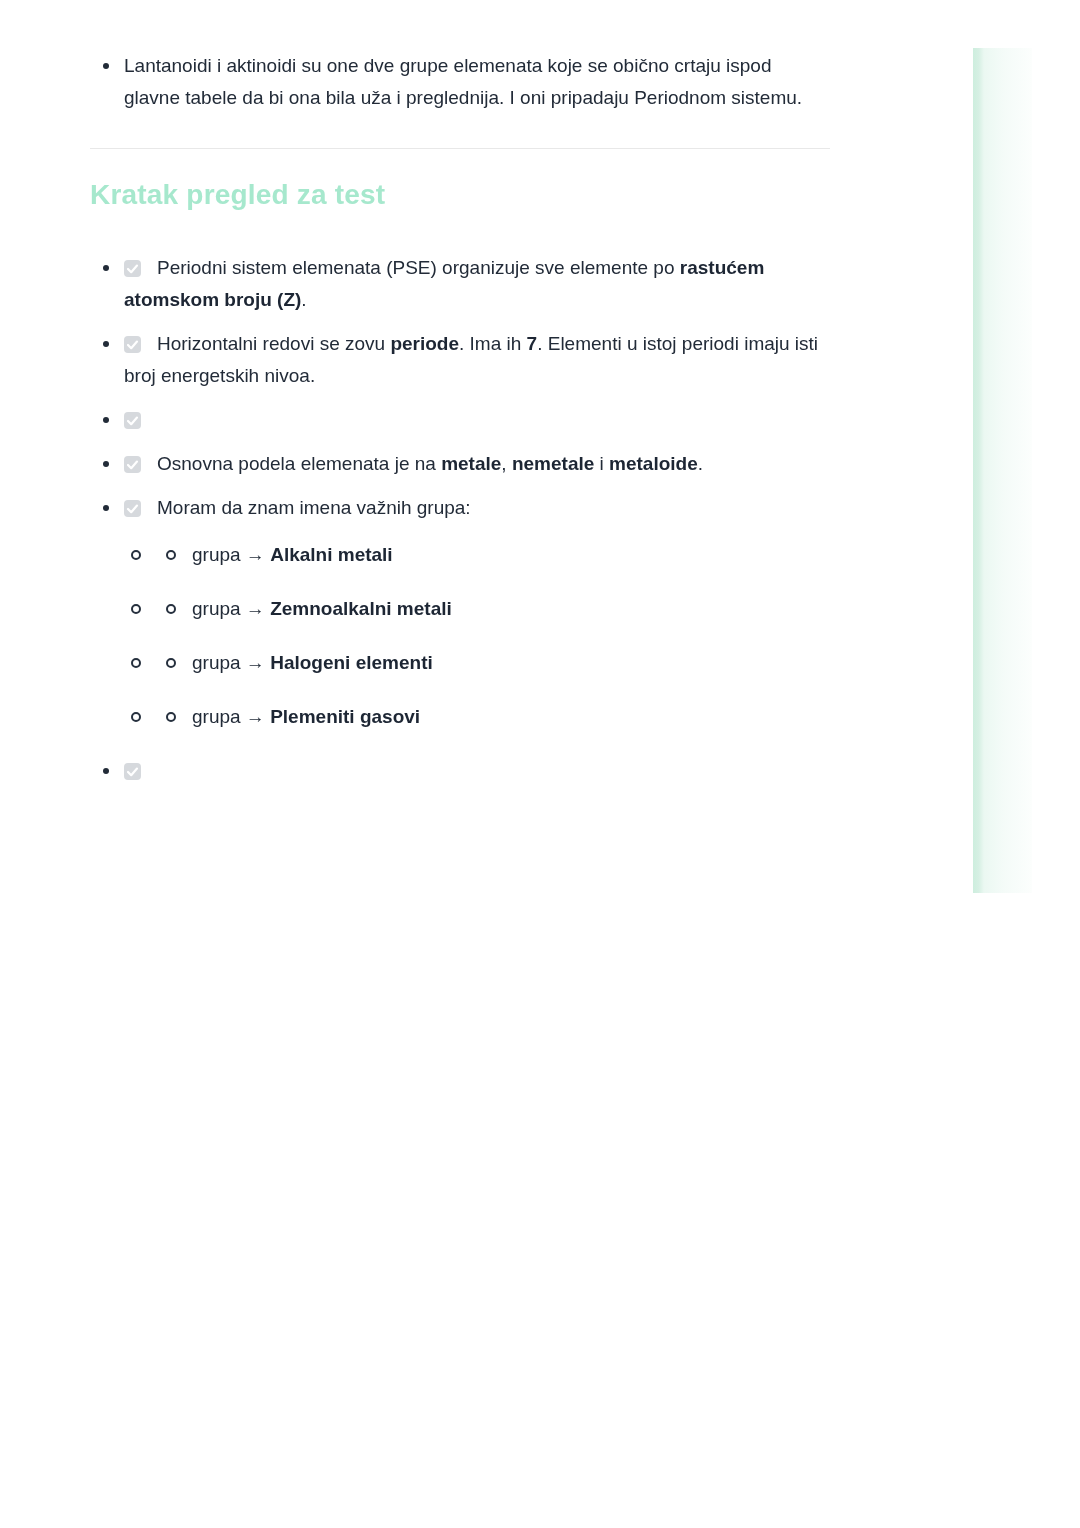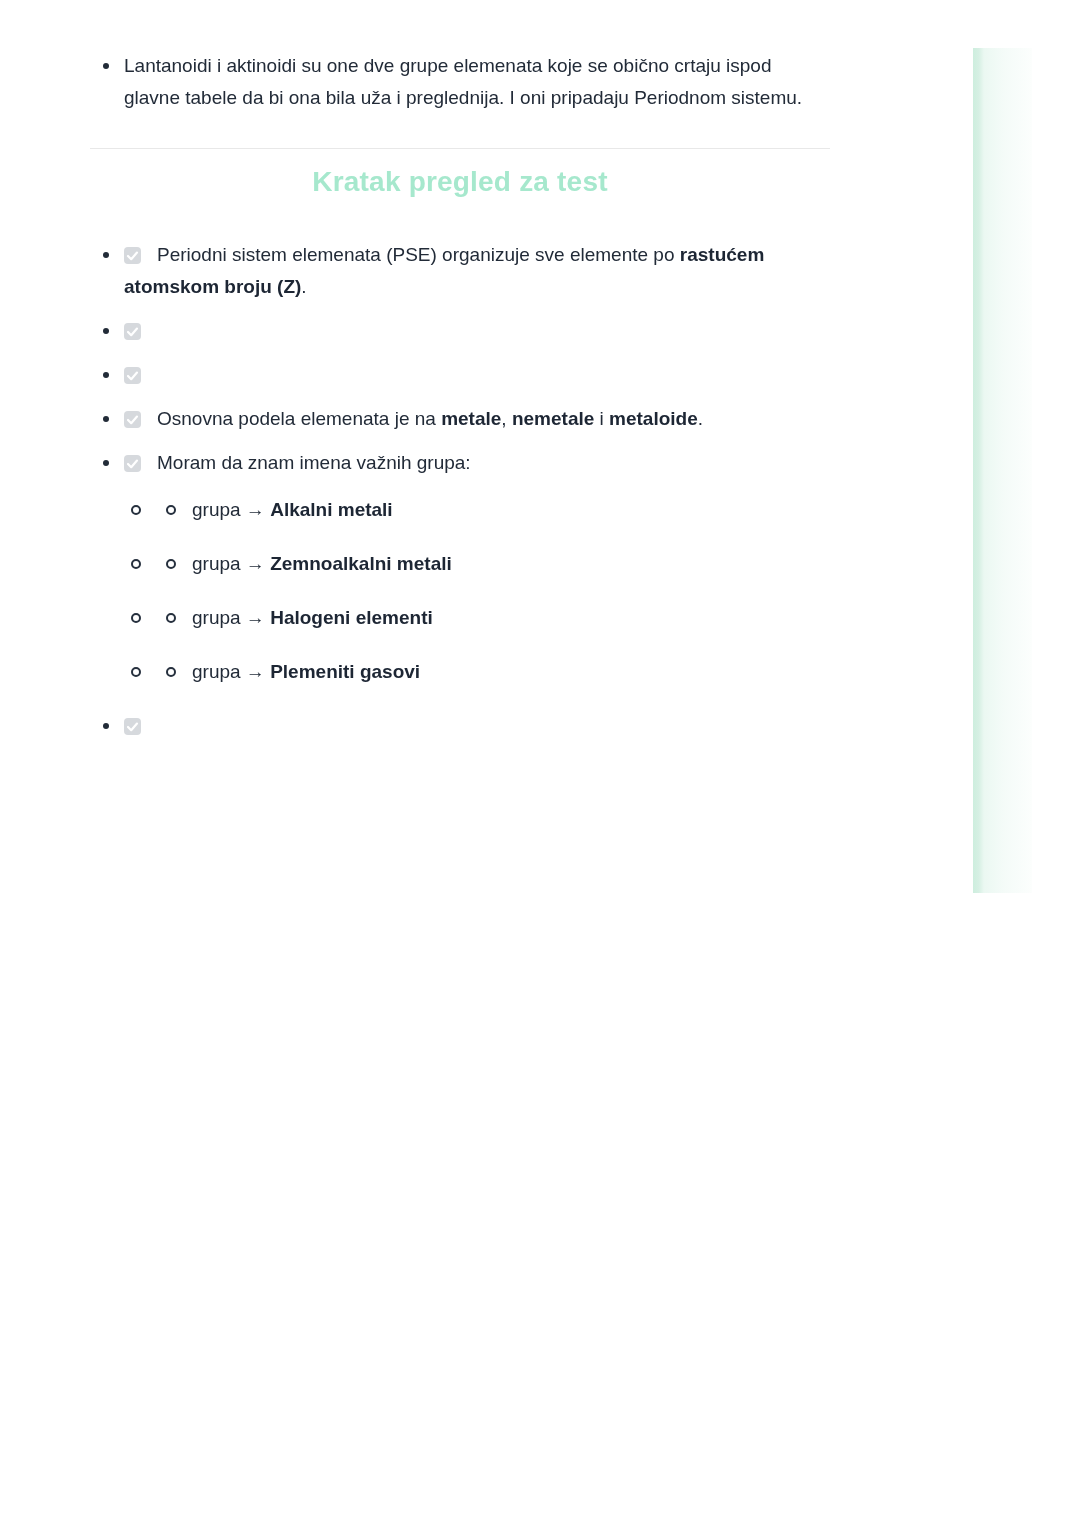--- a/index.html
+++ b/index.html
@@ -46,27 +46,26 @@
     background: #222b38;
   }
 
   .divider {
     height: 1px;
     background: #e8e8e8;
     margin-top: 34px;
   }
 
   .section-title {
-    margin: 16px 0 0 0;
+    margin: 29px 0 0 0;
     font-size: 28px;
     line-height: 34px;
     font-weight: bold;
     color: #a6e8cd;
     letter-spacing: 0.2px;
-    text-align: center;
   }
 
   .checklist {
     margin-top: 40px;
   }
   .check-item {
     position: relative;
     padding-left: 34px;
     margin-bottom: 12px;
     font-size: 19px;
@@ -145,21 +144,21 @@
 
       <div class="check-item">
         <span class="checkbox"><svg width="17" height="17" viewBox="0 0 17 17">
               <polyline points="4,9 7.2,12.2 13,5.6" fill="none" stroke="#ffffff" stroke-width="2.2" stroke-linecap="round" stroke-linejoin="round"></polyline>
             </svg></span><span><span>Periodni sistem elemenata (PSE) organizuje sve elemente po </span><strong>rastućem atomskom broju (Z)</strong><span>.</span></span>
       </div>
 
       <div class="check-item">
         <span class="checkbox"><svg width="17" height="17" viewBox="0 0 17 17">
               <polyline points="4,9 7.2,12.2 13,5.6" fill="none" stroke="#ffffff" stroke-width="2.2" stroke-linecap="round" stroke-linejoin="round"></polyline>
-            </svg></span>
+            </svg></span><span><span>Horizontalni redovi se zovu </span><strong>periode</strong><span>. Ima ih </span><strong>7</strong><span>. Elementi u istoj periodi imaju isti broj energetskih nivoa.</span></span>
       </div>
 
       <div class="check-item">
         <span class="checkbox"><svg width="17" height="17" viewBox="0 0 17 17">
               <polyline points="4,9 7.2,12.2 13,5.6" fill="none" stroke="#ffffff" stroke-width="2.2" stroke-linecap="round" stroke-linejoin="round"></polyline>
             </svg></span>
       </div>
 
       <div class="check-item">
         <span class="checkbox"><svg width="17" height="17" viewBox="0 0 17 17">

